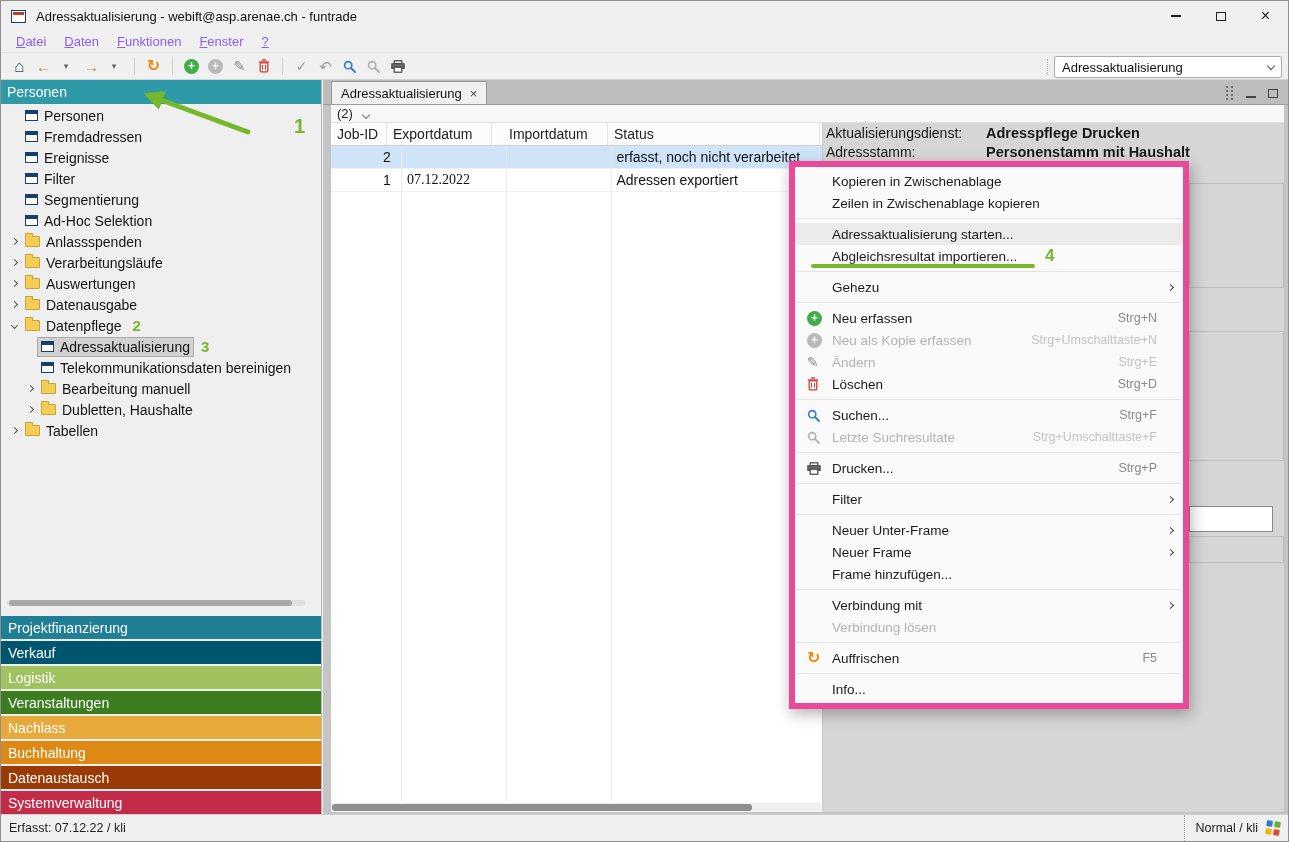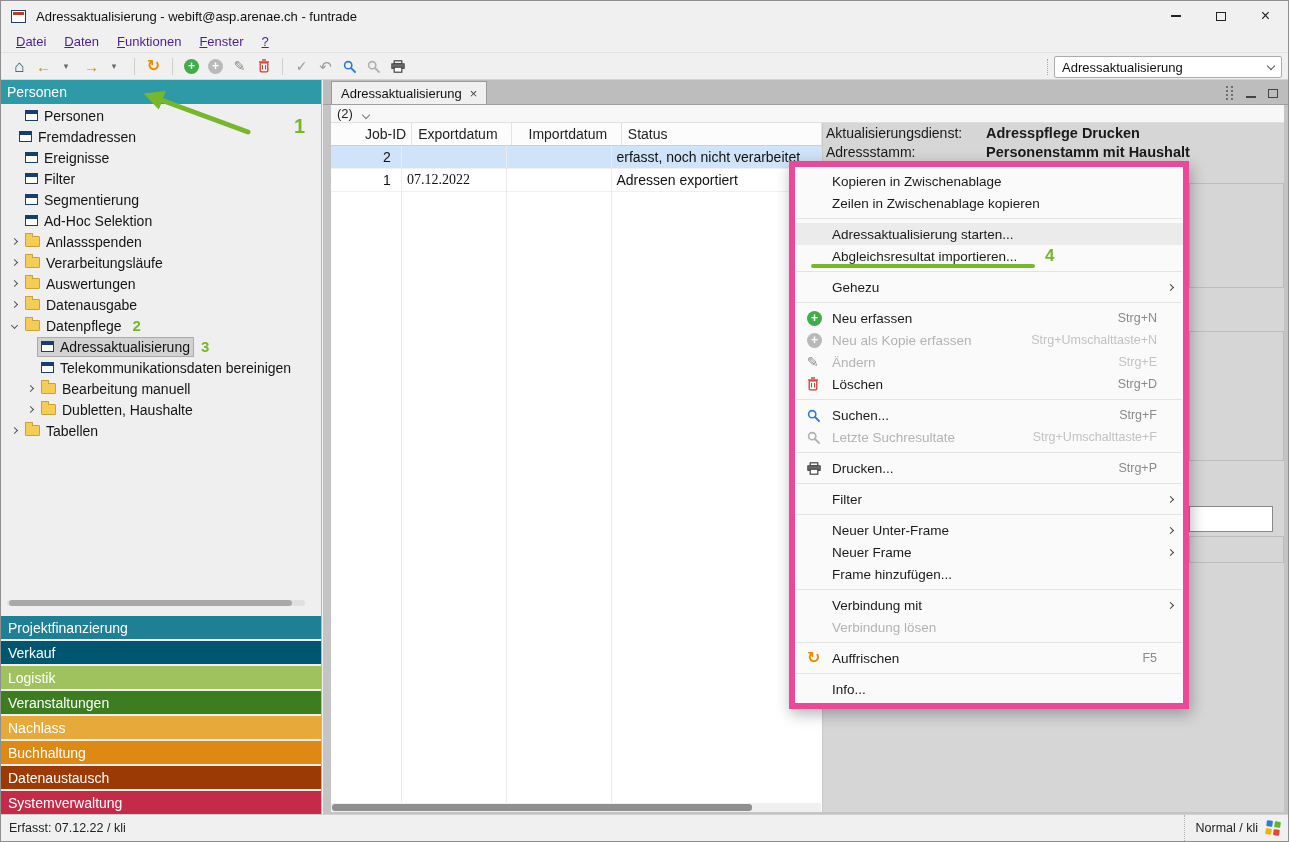--- a/index.html
+++ b/index.html
@@ -12,21 +12,21 @@
   .app-icon { margin-left:10px; width:15px; height:13px; border:1px solid #1d3f66; background:#fff; position:relative; flex:none; }
   .app-icon::before { content:''; position:absolute; left:1px; right:1px; top:1px; height:3px; background:#c0392b; }
   .title-text { margin-left:10px; font-size:13px; color:#101010; white-space:nowrap; }
   .win-controls { margin-left:auto; display:flex; height:30px; }
   .win-btn { width:45px; height:30px; display:flex; align-items:center; justify-content:center; font-size:16px; color:#222; }
   .wb-min { width:10px; height:2px; background:#222; display:inline-block; }
   .wb-max { width:10px; height:9px; border:1.3px solid #222; display:inline-block; }
 
   
   .menubar { position:absolute; left:0; top:30px; right:0; height:22px; display:flex; align-items:center; padding-left:6px; background:#f0f0f0; border-bottom:1px solid #e2e2e2; }
-  .mb-item { padding:2px 9px; font-size:13px; color:#4c1d95; }
+  .mb-item { padding:2px 9px; font-size:13px; color:#8b5cf6; }
   .mb-item u { text-decoration:underline; }
 
   
   .toolbar { position:absolute; left:0; top:52px; right:0; height:27px; background:#f0f0f0; border-bottom:1px solid #d4d4d4; display:flex; align-items:center; padding-left:8px; gap:3px; }
   .tb-btn { min-width:21px; height:22px; display:flex; align-items:center; justify-content:center; }
   .tb-sep { width:1px; height:17px; background:#cfcfcf; margin:0 5px; }
   .g-home { color:#1b4a5e; font-size:17px; line-height:1; }
   .g-nav { color:#c08a2a; font-weight:bold; font-size:15px; line-height:1; }
   .g-dd { color:#666; font-size:9px; margin-left:-3px; }
   .g-refresh { color:#ef8a00; font-weight:bold; font-size:16px; line-height:1; }
@@ -227,21 +227,21 @@
   <div class="sidebar">
     <div class="sb-header">Personen</div>
     <div class="tree" id="tree">
         <div class="tree-row" style="padding-left: 6px;">
           <span class="chev-slot"></span>
           <span class="row-core">
             <span class="i-form"></span>
             <span class="tree-label">Personen</span>
           </span>
         </div>
-        <div class="tree-row" style="">
+        <div class="tree-row" style="padding-left: 6px;">
           <span class="chev-slot"></span>
           <span class="row-core">
             <span class="i-form"></span>
             <span class="tree-label">Fremdadressen</span>
           </span>
         </div>
         <div class="tree-row" style="padding-left: 6px;">
           <span class="chev-slot"></span>
           <span class="row-core">
             <span class="i-form"></span>
@@ -402,21 +402,21 @@
       </div>
     </div>
 
     <div class="content">
       <div class="count-strip">
         <span>(2)</span>
         <span class="sort-indicator"></span>
       </div>
       <div class="table-region">
         <div class="thead" id="thead">
-            <div class="th" style="width: 56px; margin-left: 28px;">Job-ID</div>
+            <div class="th" style="width: 56px;">Job-ID</div>
             <div class="th" style="width: 105px;">Exportdatum</div>
             <div class="th" style="width: 105px; margin-left: 11px;">Importdatum</div>
             <div class="th" style="width: 212px;">Status</div>
           </div>
         <div id="tbody">
             <div class="tr sel">
               <div class="td num" style="width: 70px;">2</div>
               <div class="td" style="width: 105px;"></div>
               <div class="td" style="width: 105px;"></div>
               <div class="td" style="width: 212px;">erfasst, noch nicht verarbeitet</div>

